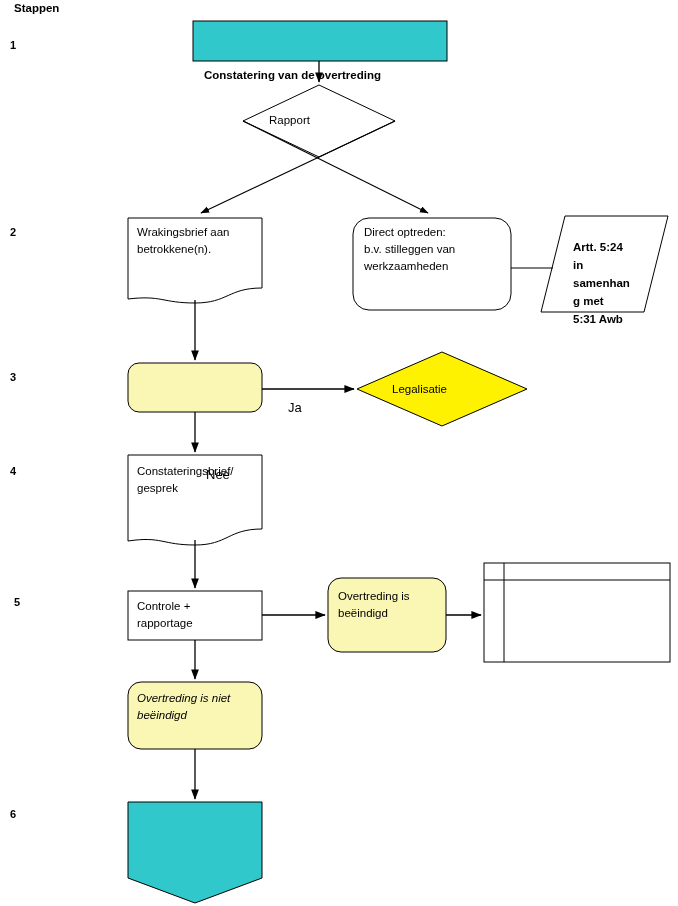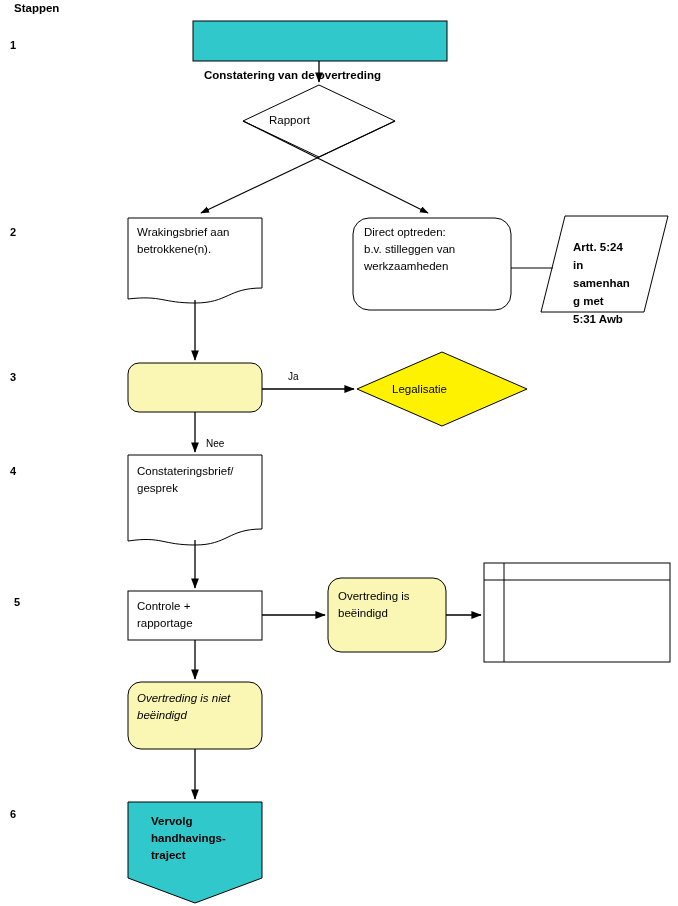--- a/index.html
+++ b/index.html
@@ -34,23 +34,24 @@
     white-space: pre-line;
     pointer-events: none;
   }
   .shape-label.bold {
     font-weight: bold;
   }
   .shape-label.center {
   }
   .edge-label {
     position: absolute;
-    font-size: 10px;
+    font-size: 13px;
     line-height: 14px;
     color: #000000;
+    margin-top: 31px;
   }
   .step-num {
     position: absolute;
     font-size: 11px;
     font-weight: bold;
     color: #000000;
   }
   .col-head {
     position: absolute;
     font-size: 11.5px;
@@ -162,20 +163,17 @@
   <div class="shape-label" style="left:137px; top:598px; width:122px;">Controle +
 rapportage</div>
 
   <div class="shape-label" style="left:338px; top:588px; width:108px;">Overtreding is
 beëindigd</div>
 
 
   <div class="shape-label" style="left:137px; top:690px; width:124px;font-style:italic;">Overtreding is niet
 beëindigd</div>
 
-  <div class="shape-label bold" style="left:151px; top:813px; width:110px;">Vervolg
-handhavings-
-traject</div>
 
   <div class="edge-label" style="left:288px; top:370px;">Ja</div>
   <div class="edge-label" style="left:206px; top:437px;">Nee</div>
 
 </div>
 
 </body></html>

